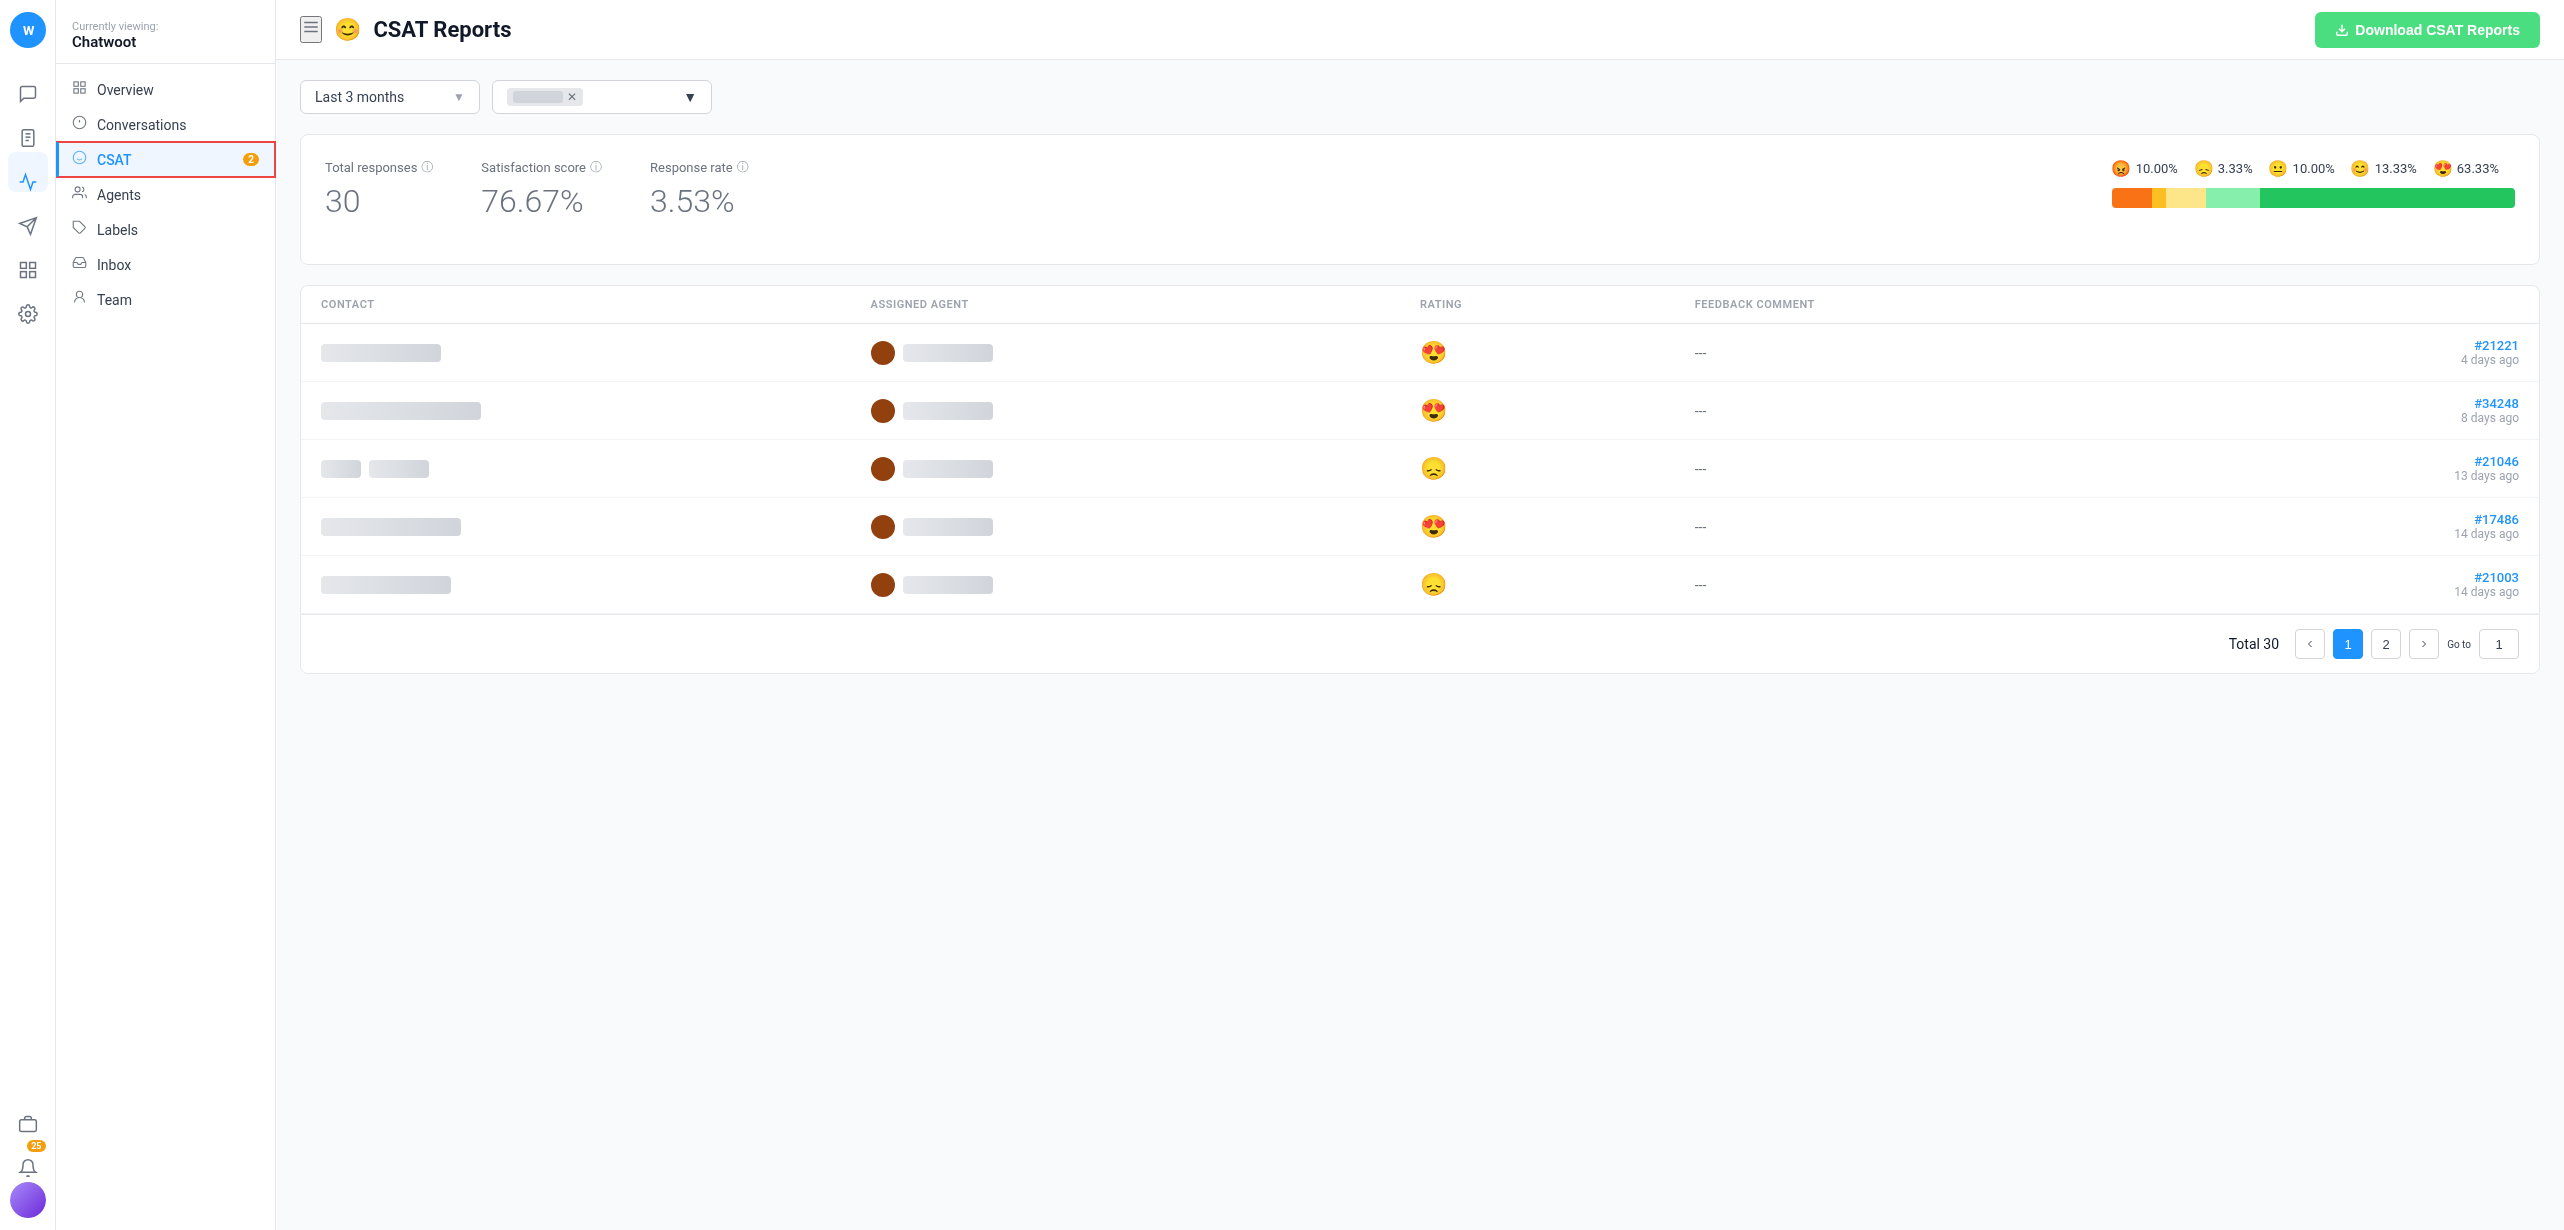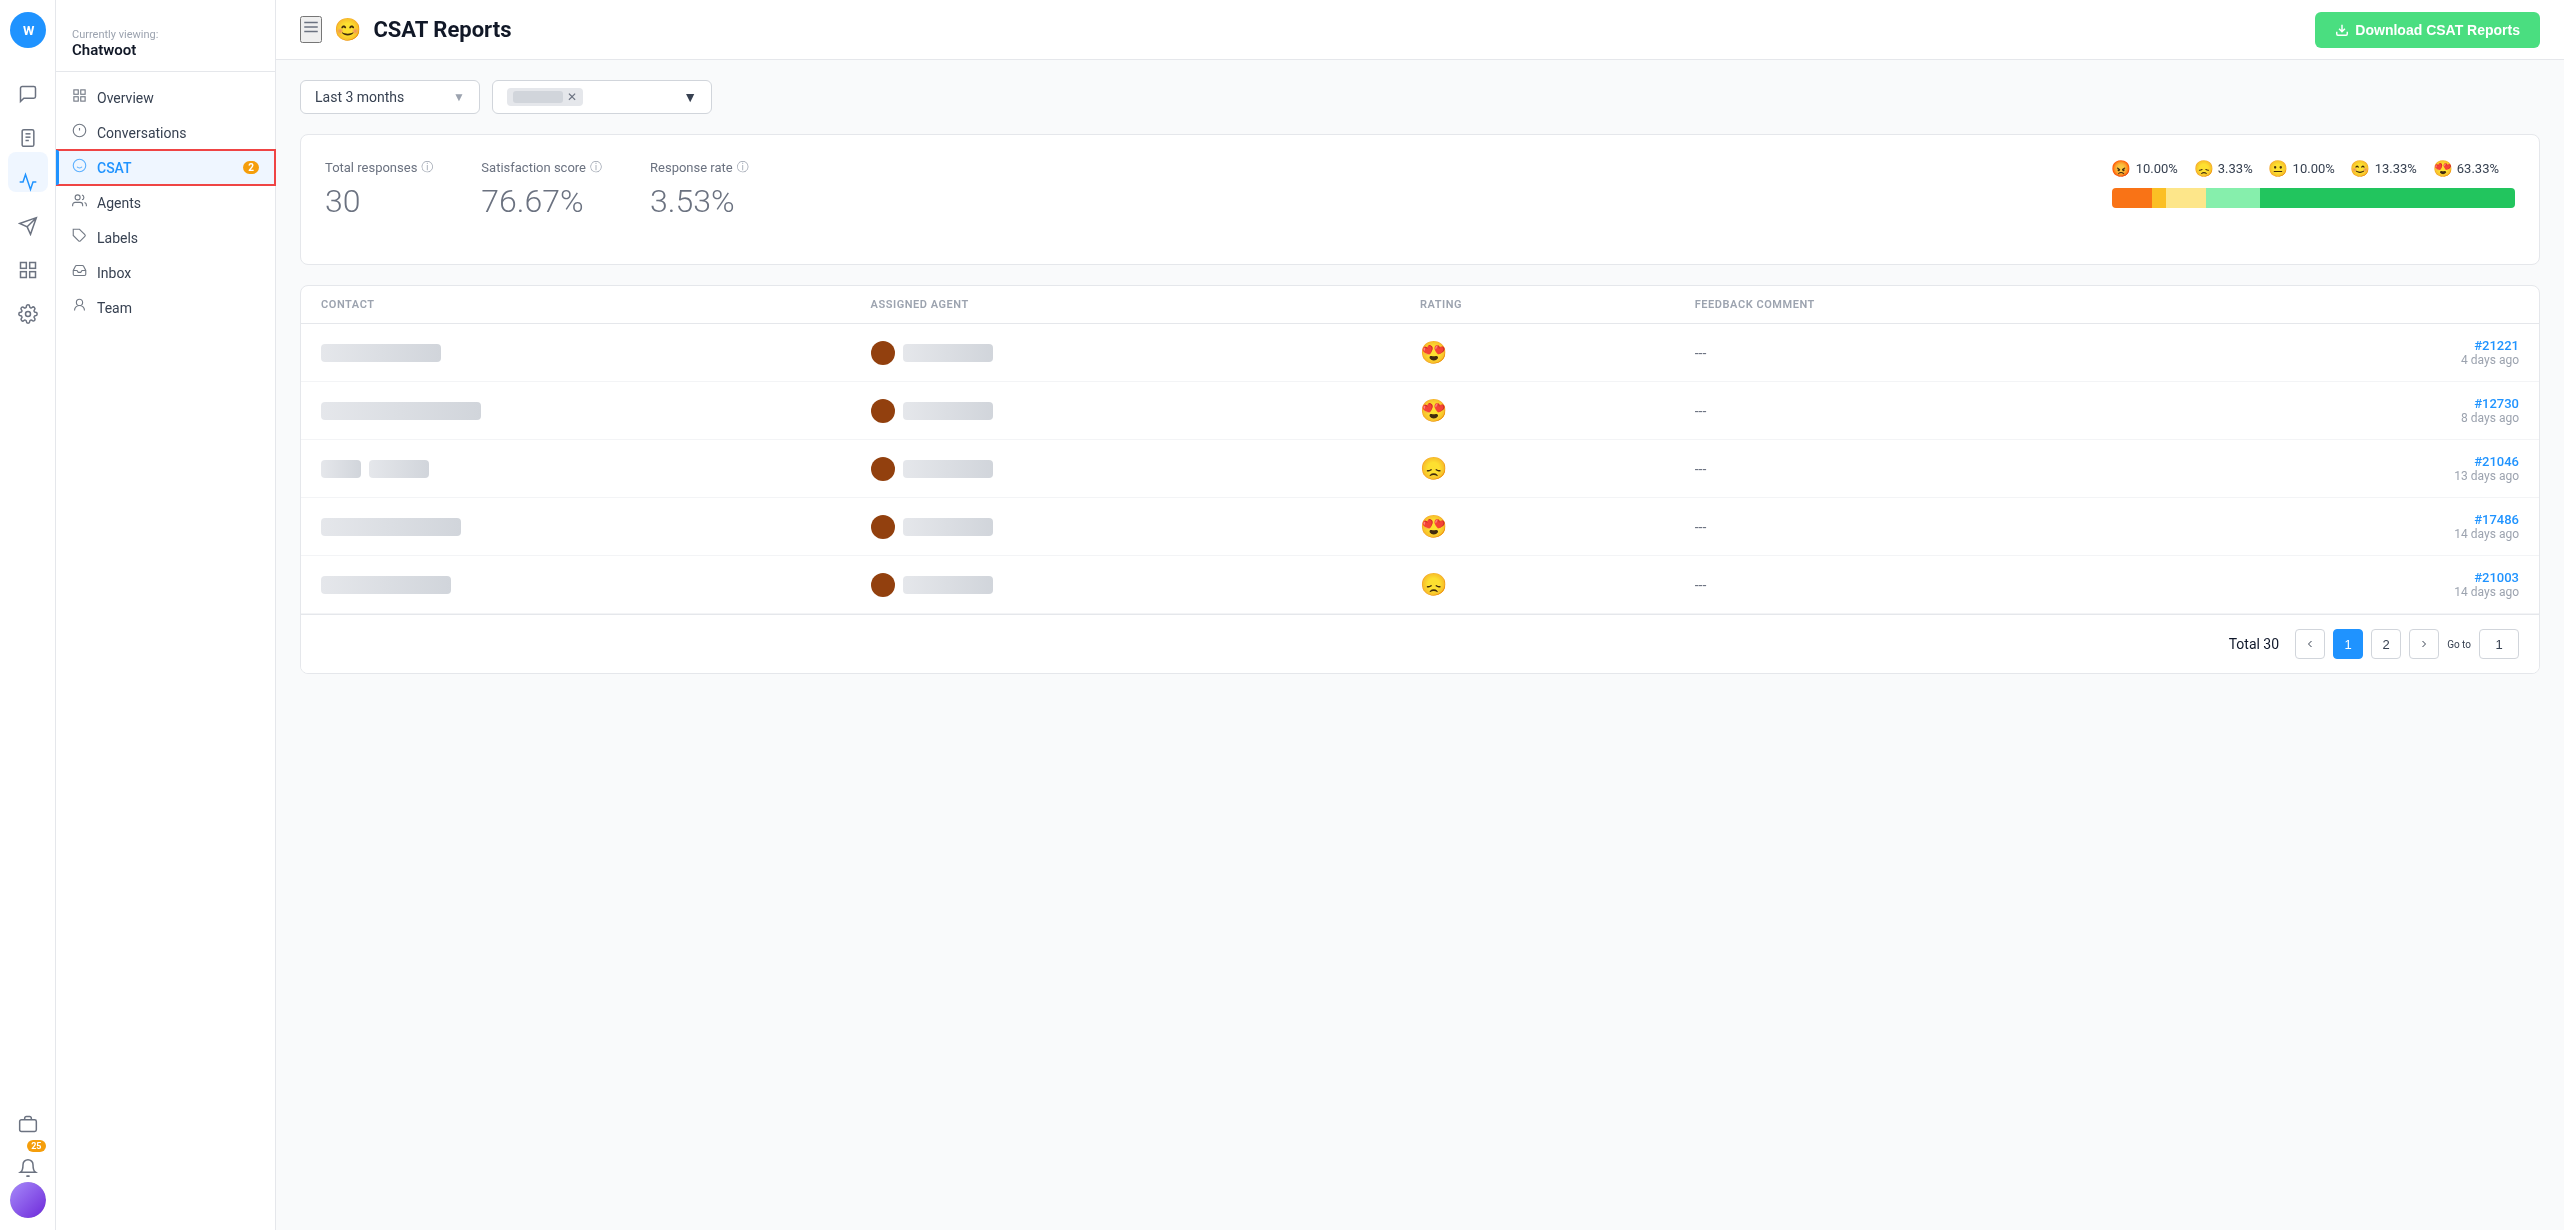--- a/index.html
+++ b/index.html
@@ -67,21 +67,21 @@
     
     .sidebar {
       width: 220px;
       background: #fff;
       border-right: 1px solid #e5e7eb;
       display: flex;
       flex-direction: column;
       padding: 0;
     }
     .sidebar-header {
-      padding: 28px 16px 12px;
+      padding: 20px 16px 12px;
       border-bottom: 1px solid #e5e7eb;
     }
     .sidebar-header .currently { font-size: 11px; color: #9ca3af; }
     .sidebar-header .workspace { font-size: 15px; font-weight: 600; color: #111827; }
     .sidebar-nav { padding: 8px 0; flex: 1; }
     .nav-item {
       display: flex;
       align-items: center;
       gap: 10px;
       padding: 8px 16px;
@@ -618,21 +618,21 @@
         <div>
           <div class="blurred-block" style="width:160px;"></div>
         </div>
         <div class="blurred-agent">
           <div class="agent-avatar-blur" style="background:#92400e;"></div>
           <div class="blurred-block" style="width:90px;"></div>
         </div>
         <div class="rating-cell">😍</div>
         <div class="feedback-cell">---</div>
         <div class="link-cell">
-          <div class="conv-link">#12730</div>
+          <div class="conv-link">#34248</div>
           <div class="time-ago">8 days ago</div>
         </div>
       </div>
 
       <div class="table-row">
         <div>
           <div style="display:flex;gap:8px;align-items:center;">
             <div class="blurred-block" style="width:40px;"></div>
             <div class="blurred-block" style="width:60px;"></div>
           </div>

